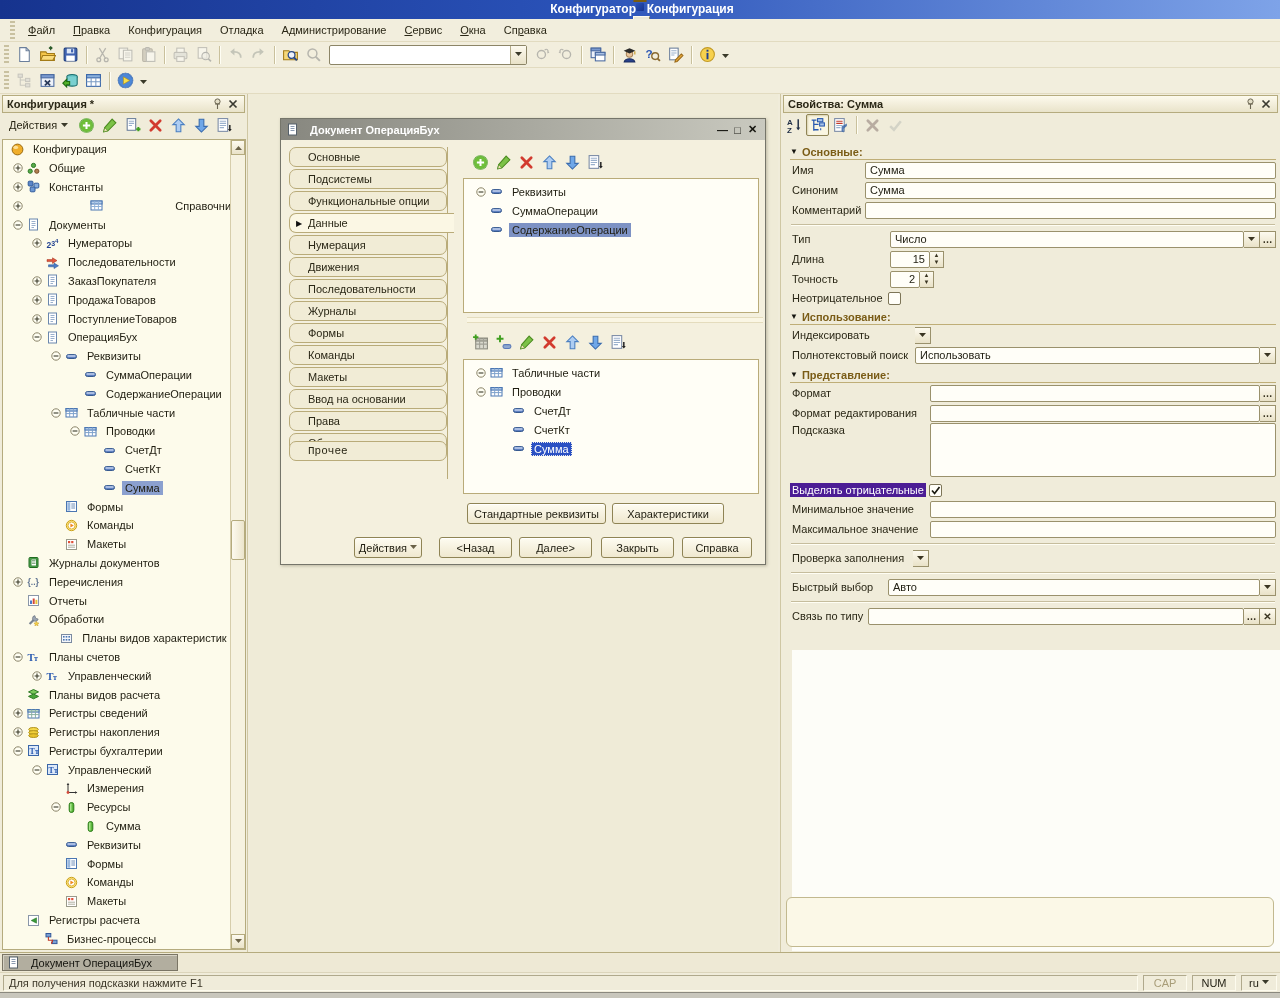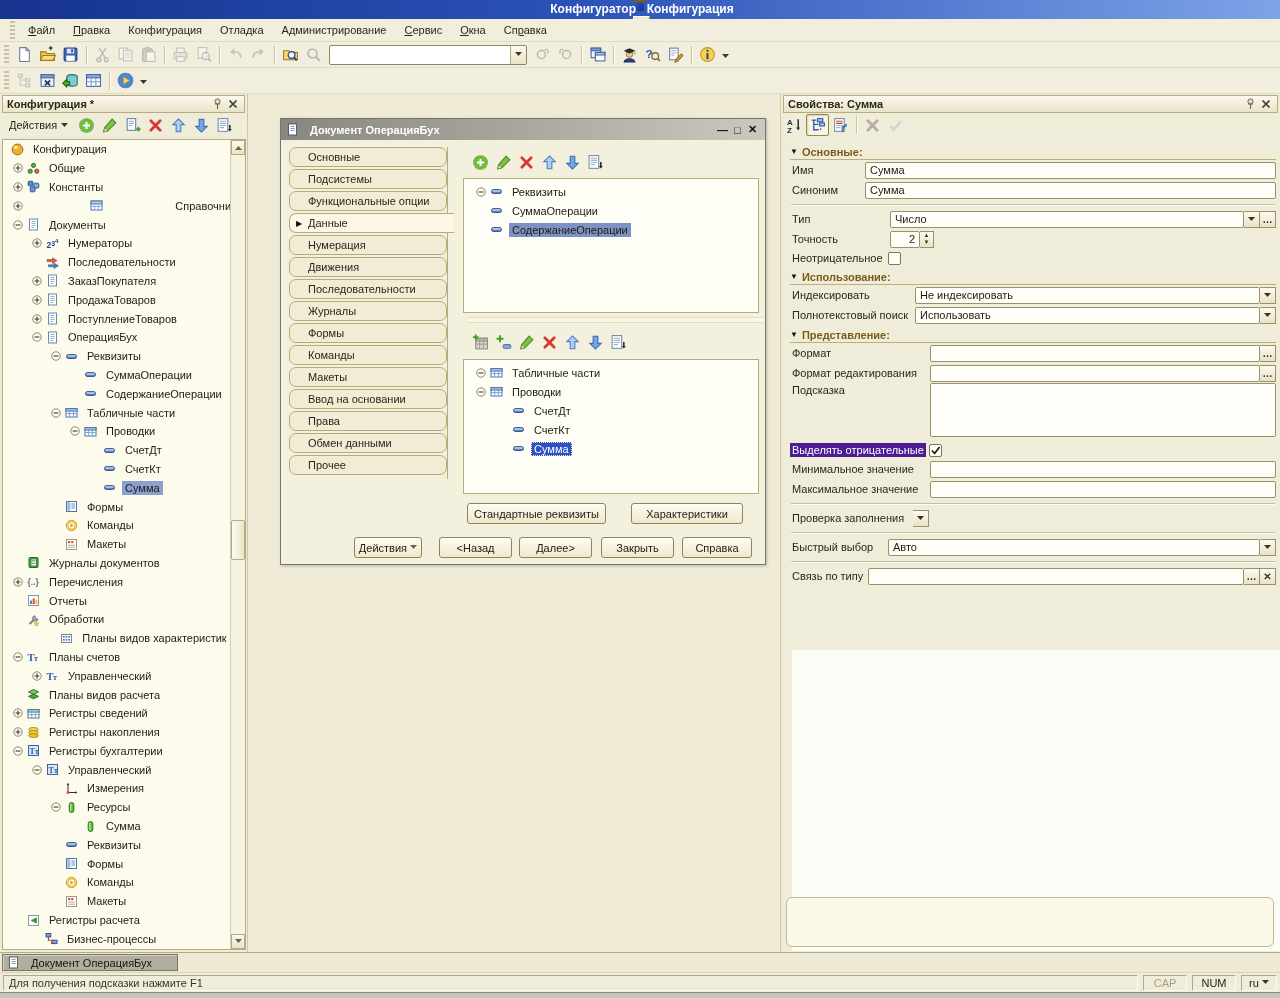--- a/index.html
+++ b/index.html
@@ -1025,21 +1025,21 @@
         </div>
         <div class="vtab" style="top: 270px;">
           <span>Ввод на основании</span>
         </div>
         <div class="vtab" style="top: 292px;">
           <span>Права</span>
         </div>
         <div class="vtab" style="top: 314px;">
           <span>Обмен данными</span>
         </div>
-        <div class="vtab" style="top: 336px;">
+        <div class="vtab" style="top: 322px; font-family: Liberation Mono, monospace;">
           <span>Прочее</span>
         </div>
       </div>
     <div class="ctb" id="mdi-tb1" style="left:188px; top:32px;">
         <span class="tbtn icn">
           <svg viewBox="0 0 16 16">
             <circle cx="8" cy="8" r="6.4" fill="#6fbf3a" stroke="#3f8f1f"></circle>
             <circle cx="8" cy="8" r="6.4" fill="none" stroke="#b8e49a" stroke-width=".8" opacity=".7"></circle>
             <path d="M8 4.6v6.8M4.6 8h6.8" stroke="#fff" stroke-width="1.9"></path>
           </svg>
@@ -1215,21 +1215,21 @@
           <span class="ticn">
             <svg viewBox="0 0 13 13">
               <rect x="1.5" y="4.6" width="10" height="3.9" rx="1.9" fill="#5d7fc0" stroke="#36598f"></rect>
               <rect x="2.3" y="5.3" width="8.4" height="1.4" rx=".7" fill="#c3d2ee"></rect>
             </svg>
           </span>
           <span class="tlabel sel-strong">Сумма</span>
         </div>
       </div>
     <div class="btn abs" style="left:186px; top:384px; width:139px;">Стандартные реквизиты</div>
-    <div class="btn abs" style="left:331px; top:384px; width:112px;margin-left:19px;">Характеристики</div>
+    <div class="btn abs" style="left:331px; top:384px; width:112px;">Характеристики</div>
     <div id="mdi-footer">
         <div class="btn abs" style="left: 73px; top: 418px; width: 68px;">Действия&nbsp;<svg width="7" height="5" viewBox="0 0 7 5">
             <path d="M0 0l3.5 4L7 0z" fill="#6a6248"></path>
           </svg></div>
         <div class="btn abs" style="left: 158px; top: 418px; width: 73px;">&lt;Назад</div>
         <div class="btn abs" style="left: 238px; top: 418px; width: 73px;">Далее&gt;</div>
         <div class="btn abs" style="left: 320px; top: 418px; width: 73px;">Закрыть</div>
         <div class="btn abs" style="left: 401px; top: 418px; width: 70px;">Справка</div>
       </div>
   </div>
@@ -1296,47 +1296,55 @@
           <span>Основные:</span>
         </div>
         <div class="prow">
           <span class="plabel" style="width: 75px;">Имя</span>
           <span class="pfield">Сумма</span>
         </div>
         <div class="prow">
           <span class="plabel" style="width: 75px;">Синоним</span>
           <span class="pfield">Сумма</span>
         </div>
+        <div class="prow">
+          <span class="plabel" style="width: 75px;">Комментарий</span>
+          <span class="pfield"></span>
+        </div>
         <div class="psep"></div>
         <div class="prow">
           <span class="plabel" style="width: 100px;">Тип</span>
           <span class="pfield">Число</span>
           <span class="pbtn">
             <svg width="7" height="5" viewBox="0 0 7 5">
               <path d="M0 0l3.5 4L7 0z" fill="#3a3522"></path>
             </svg>
           </span>
           <span class="pbtn">…</span>
         </div>
         <div class="prow">
+          <span class="plabel" style="width: 100px;">Длина</span>
+          <span class="pfield num" style="width: 40px;">15</span>
+          <span class="pspin">▲<br>▼</span>
+        </div>
+        <div class="prow">
           <span class="plabel" style="width: 100px;">Точность</span>
           <span class="pfield num" style="width: 30px;">2</span>
           <span class="pspin">▲<br>▼</span>
         </div>
         <div class="prow ck">
           <span class="plabel">Неотрицательное</span>
           <span class="pcheck"></span>
         </div>
         <div class="phead">
           <span class="tri">▼</span>
           <span>Использование:</span>
         </div>
         <div class="prow">
           <span class="plabel" style="width: 125px;">Индексировать</span>
-          <span class="pfield">Не индексировать</span>
           <span class="pbtn">
             <svg width="7" height="5" viewBox="0 0 7 5">
               <path d="M0 0l3.5 4L7 0z" fill="#3a3522"></path>
             </svg>
           </span>
         </div>
         <div class="prow">
           <span class="plabel" style="width: 125px;">Полнотекстовый поиск</span>
           <span class="pfield">Использовать</span>
           <span class="pbtn">

